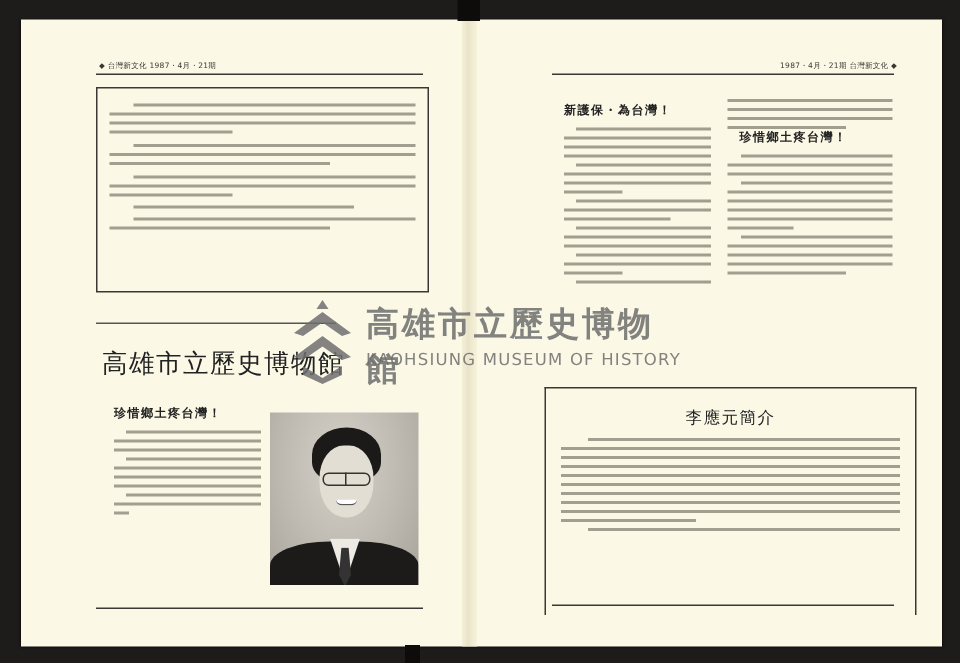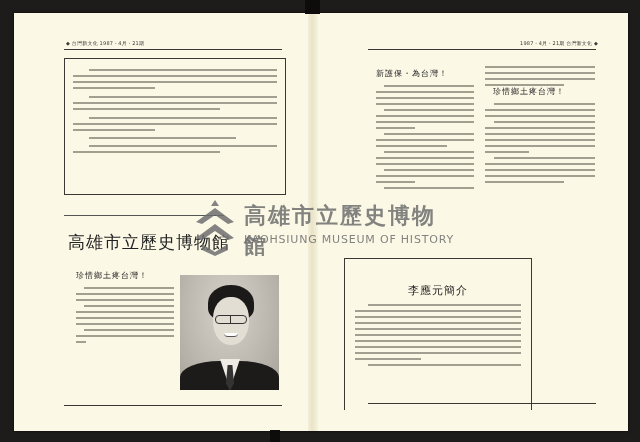--- a/index.html
+++ b/index.html
@@ -17,21 +17,21 @@
 
   .box { position: absolute; border: 1px solid #3a3834; }
   .textline { height: 2px; background: #8c887c; margin: 4px 0 0 0; opacity: 0.8; }
   .textline.short { width: 40%; }
   .textline.med { width: 72%; }
   .textline.indent { margin-left: 8%; }
 
   .col-text { position: absolute; }
 
   .headline { position: absolute; font-size: 17px; font-family: "DejaVu Sans", sans-serif; color: #222; letter-spacing: 1px; font-weight: normal; }
-  .subhead { font-size: 8px; font-weight: normal; color: #222; font-family: "DejaVu Sans", sans-serif; letter-spacing: 1px; }
+  .subhead { font-size: 8px; font-weight: bold; color: #222; font-family: "DejaVu Sans", sans-serif; letter-spacing: 1px; }
   .subhead-lg { font-size: 11px; color: #222; font-family: "DejaVu Sans", sans-serif; letter-spacing: 1px; text-align: center; }
 
   .photo { position: absolute; left: 180px; top: 275px; width: 99px; height: 115px;
            background: radial-gradient(ellipse at 48% 30%, #d6d2c9 0%, #bdb9b0 55%, #a7a39a 100%); overflow: hidden; }
   .photo .hair { position: absolute; left: 28px; top: 10px; width: 46px; height: 36px; background: #1b1a18; border-radius: 50% 50% 35% 35%; }
   .photo .face { position: absolute; left: 33px; top: 22px; width: 36px; height: 48px; background: #e3ded4; border-radius: 45% 45% 48% 48%; }
   .photo .glasses { position: absolute; left: 35px; top: 40px; width: 32px; height: 9px; border: 1.5px solid #333; border-radius: 4px; }
   .photo .glasses::after { content: ""; position: absolute; left: 14px; top: -1.5px; width: 1px; height: 9px; background: #333; }
   .photo .smile { position: absolute; left: 44px; top: 58px; width: 14px; height: 4px; background: #fff; border-radius: 0 0 6px 6px; border-bottom: 1px solid #555; }
   .photo .suit { position: absolute; left: 0; top: 86px; width: 99px; height: 40px; background: #1c1b1a; border-radius: 40% 40% 0 0; }
@@ -145,21 +145,21 @@
     <div class="textline"></div>
     <div class="textline short"></div>
     <div class="textline indent"></div>
     <div class="textline"></div>
     <div class="textline"></div>
     <div class="textline"></div>
     <div class="textline med"></div>
   </div>
 </div>
 
-<div class="box" style="left:344px; top:258px; width:188px; height:152px; padding:24px 10px 0 10px; border-bottom:none;">
+<div class="box" style="left:363px; top:258px; width:248px; height:152px; padding:12px 10px 0 10px; border-bottom:none;">
   <div class="subhead-lg">李應元簡介</div>
   <div style="margin-top:6px;">
     <div class="textline indent"></div>
     <div class="textline"></div>
     <div class="textline"></div>
     <div class="textline"></div>
     <div class="textline"></div>
     <div class="textline"></div>
     <div class="textline"></div>
     <div class="textline"></div>

